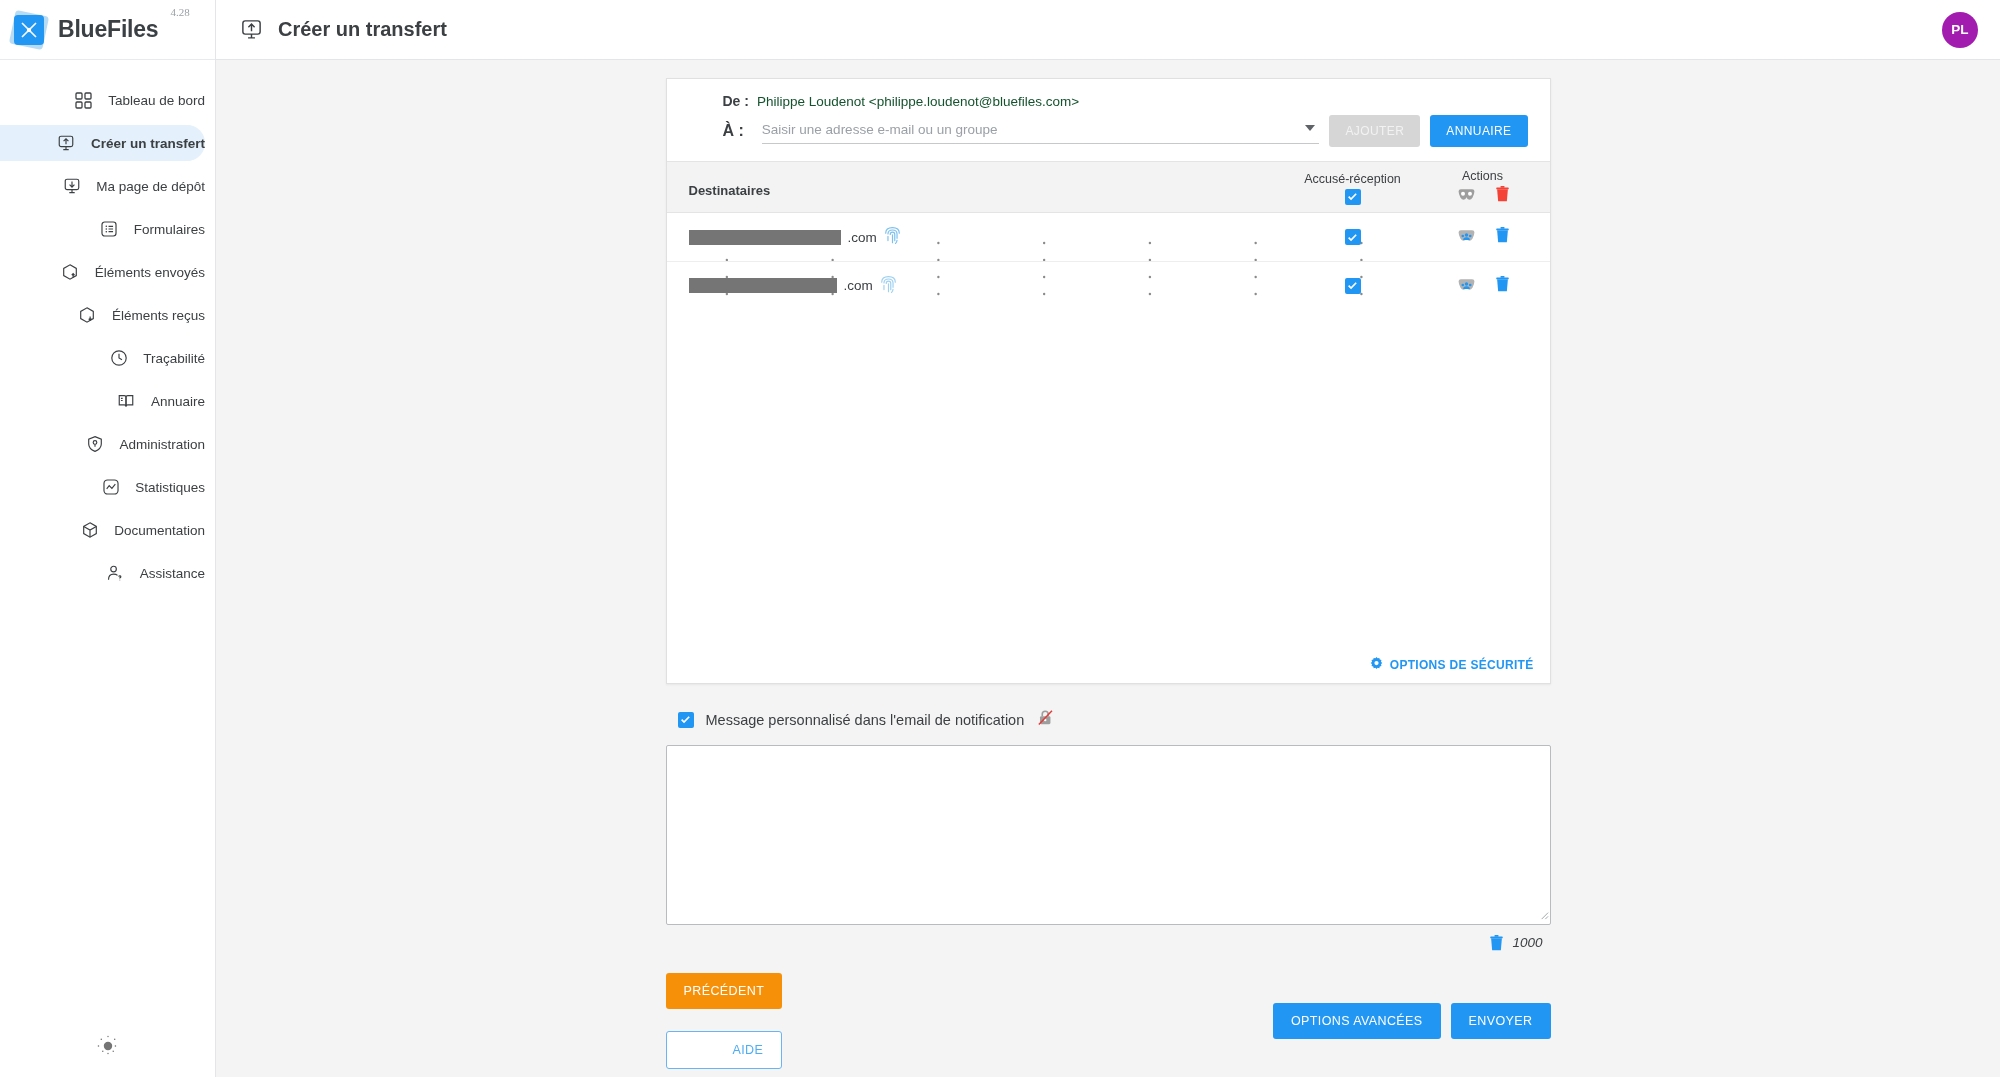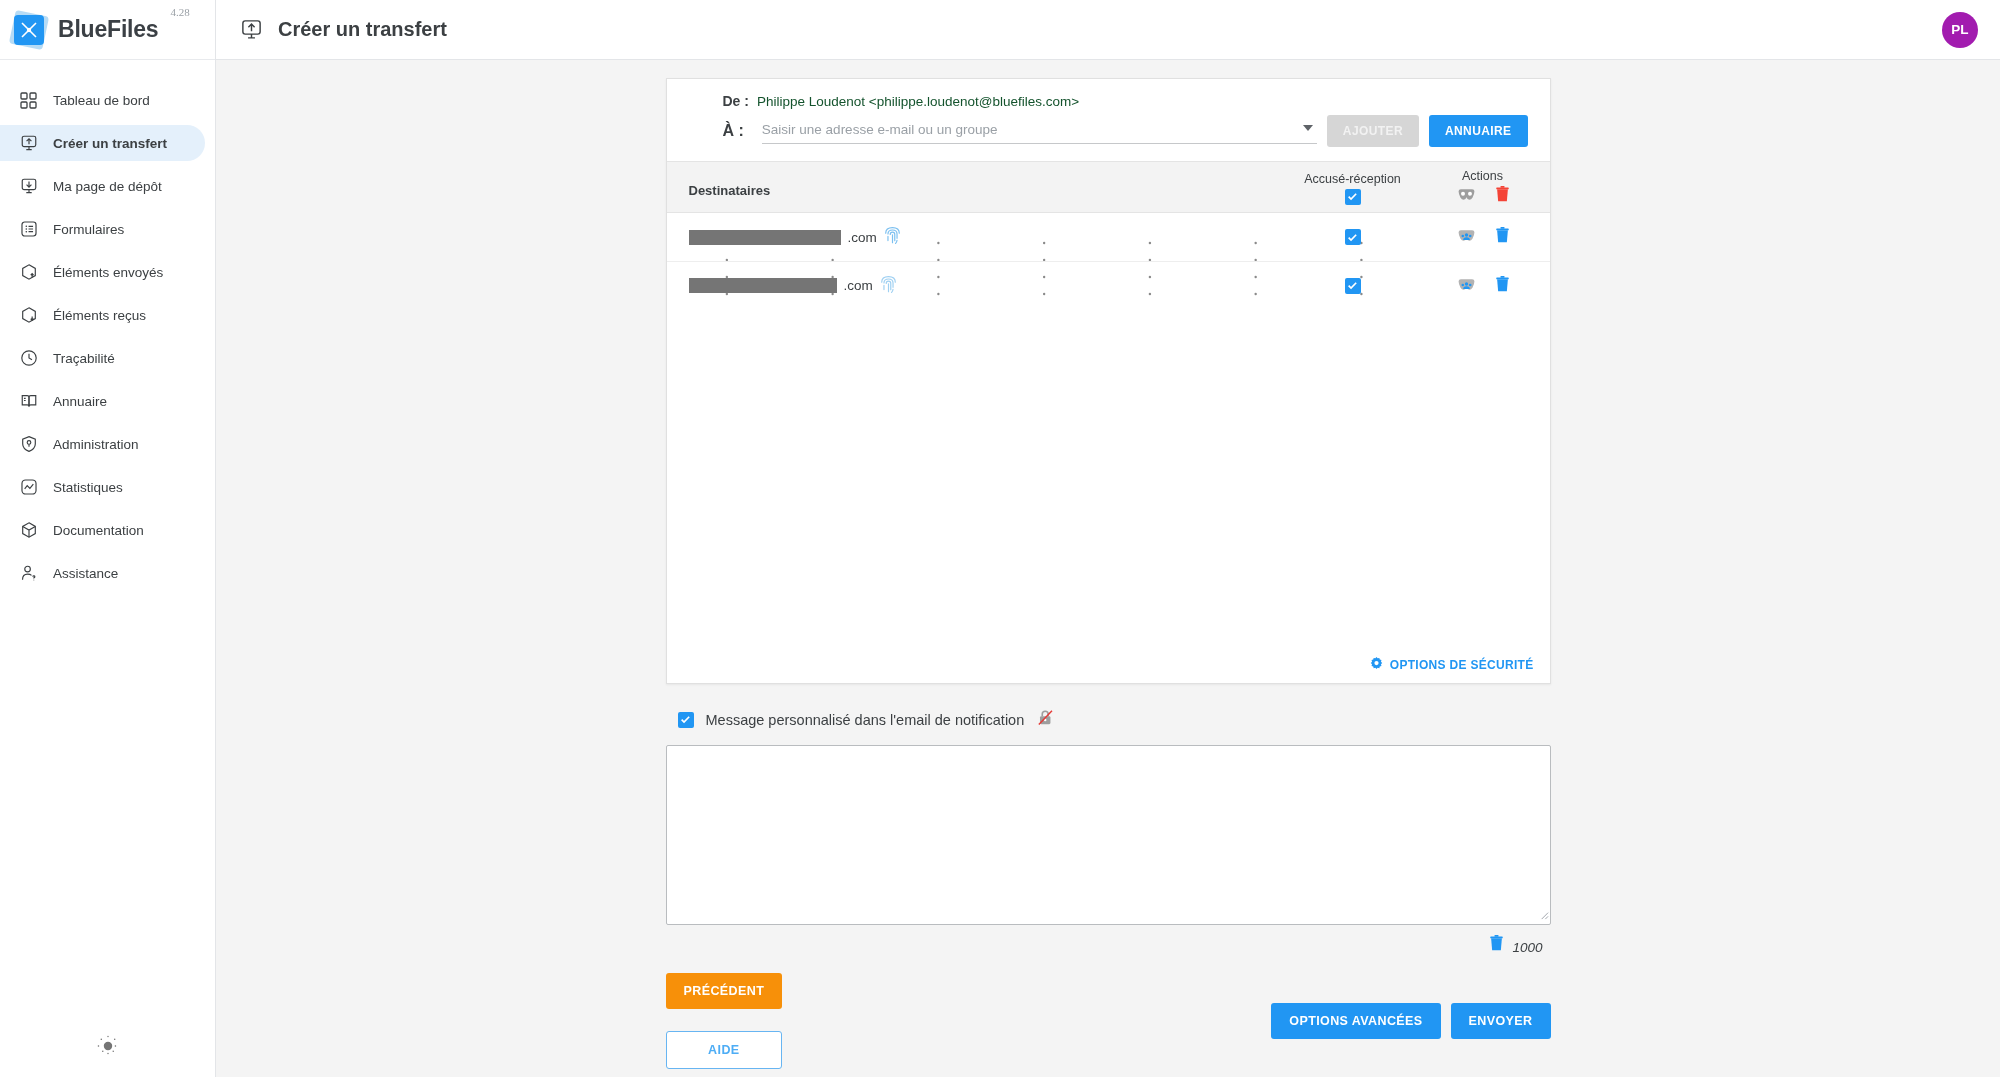--- a/index.html
+++ b/index.html
@@ -40,21 +40,21 @@
   .brand-name {
     font-size: 23px; font-weight: 700; color: #3b4045; letter-spacing: -.2px;
   }
   .brand-ver { font-size: 11px; color: #9aa0a6; margin-left: 2px; align-self: flex-start; margin-top: 6px; font-family: Liberation Serif, serif;}
   .nav { margin-top: 22px; display: flex; flex-direction: column; }
   .nav-item {
     display: flex; align-items: center; gap: 14px;
     height: 36px; margin: 0 10px 0 0;
     padding-left: 18px;
     border-radius: 0 18px 18px 0;
-    font-size: 13.5px; color: #3c4043; cursor: pointer;
+    font-size: 13.5px; color: #3c4043; cursor: pointer; justify-content: flex-end;
   }
   .nav-item + .nav-item { margin-top: 7px; }
   .nav-item.active { background: #e4f0fb; font-weight: 700; }
   .nav-item .ni { width: 21px; height: 21px; flex: 0 0 21px; display:flex; align-items:center; justify-content:center; }
   .theme-toggle {
     position: absolute; bottom: 16px; left: 0; width: 216px;
     display: flex; justify-content: center; cursor: pointer;
   }
 
   
@@ -98,22 +98,22 @@
   }
   .to-input::placeholder { color: #9aa0a6; }
   .caret {
     position: absolute; right: 4px; top: 7px;
     width: 0; height: 0; border-left: 5px solid transparent;
     border-right: 5px solid transparent; border-top: 6px solid #5f6368;
   }
   .btn {
     border: none; border-radius: 3px; cursor: pointer;
     font-family: "Liberation Sans", sans-serif;
-    font-size: 12px; font-weight: 700; letter-spacing: .4px;
-    padding: 9px 16px; white-space: nowrap;
+    font-size: 12px; font-weight: 400; letter-spacing: .4px;
+    padding: 9px 16px; white-space: nowrap; text-align: right;
   }
   .btn-disabled { background: #d6d6d6; color: #f2f2f2; cursor: default; }
   .btn-blue { background: #2196f3; color: #fff; }
   .btn-orange { background: #f79009; color: #fff; }
   .btn-ghost { background: #fff; color: #4eadf5; border: 1px solid #67b5f2; }
 
   .table-head {
     background: #f3f3f3; border-top: 1px solid #e4e4e4; border-bottom: 1px solid #e4e4e4;
     display: flex; align-items: flex-end; padding: 0 22px; height: 52px;
     position: relative;
@@ -157,21 +157,21 @@
   .msg-row { display: flex; align-items: center; gap: 12px; margin: 24px 0 14px 12px; }
   .msg-lbl { font-size: 14.5px; color: #3c4043; }
   .ta-wrap { position: relative; }
   .ta {
     width: 885px; height: 180px; background: #fff;
     border: 1px solid #b9bcbf; border-radius: 2px;
     resize: none; outline: none; padding: 8px;
     font-family: "Liberation Sans", sans-serif; font-size: 13px; color: #3c4043;
   }
   .resize-handle { position: absolute; right: 2px; bottom: 5px; pointer-events: none; }
-  .counter { display: flex; align-items: flex-end; justify-content: flex-end; gap: 9px; margin-top: 6px; padding-right: 8px; }
+  .counter { display: flex; align-items: flex-start; justify-content: flex-end; gap: 9px; margin-top: 6px; padding-right: 8px; }
   .counter-num { font-size: 13.5px; font-style: italic; color: #3c4043; }
   .footer-bar { display: flex; align-items: center; width: 885px; margin-top: 18px; }
   .footer-left { display: flex; gap: 22px; flex-direction: column; }
   .footer-right { display: flex; gap: 10px; margin-left: auto; }
   .btn-lg { padding: 11px 18px; font-size: 12.5px; }
 </style>
 </head>
 <body>
 
 <div class="app">

